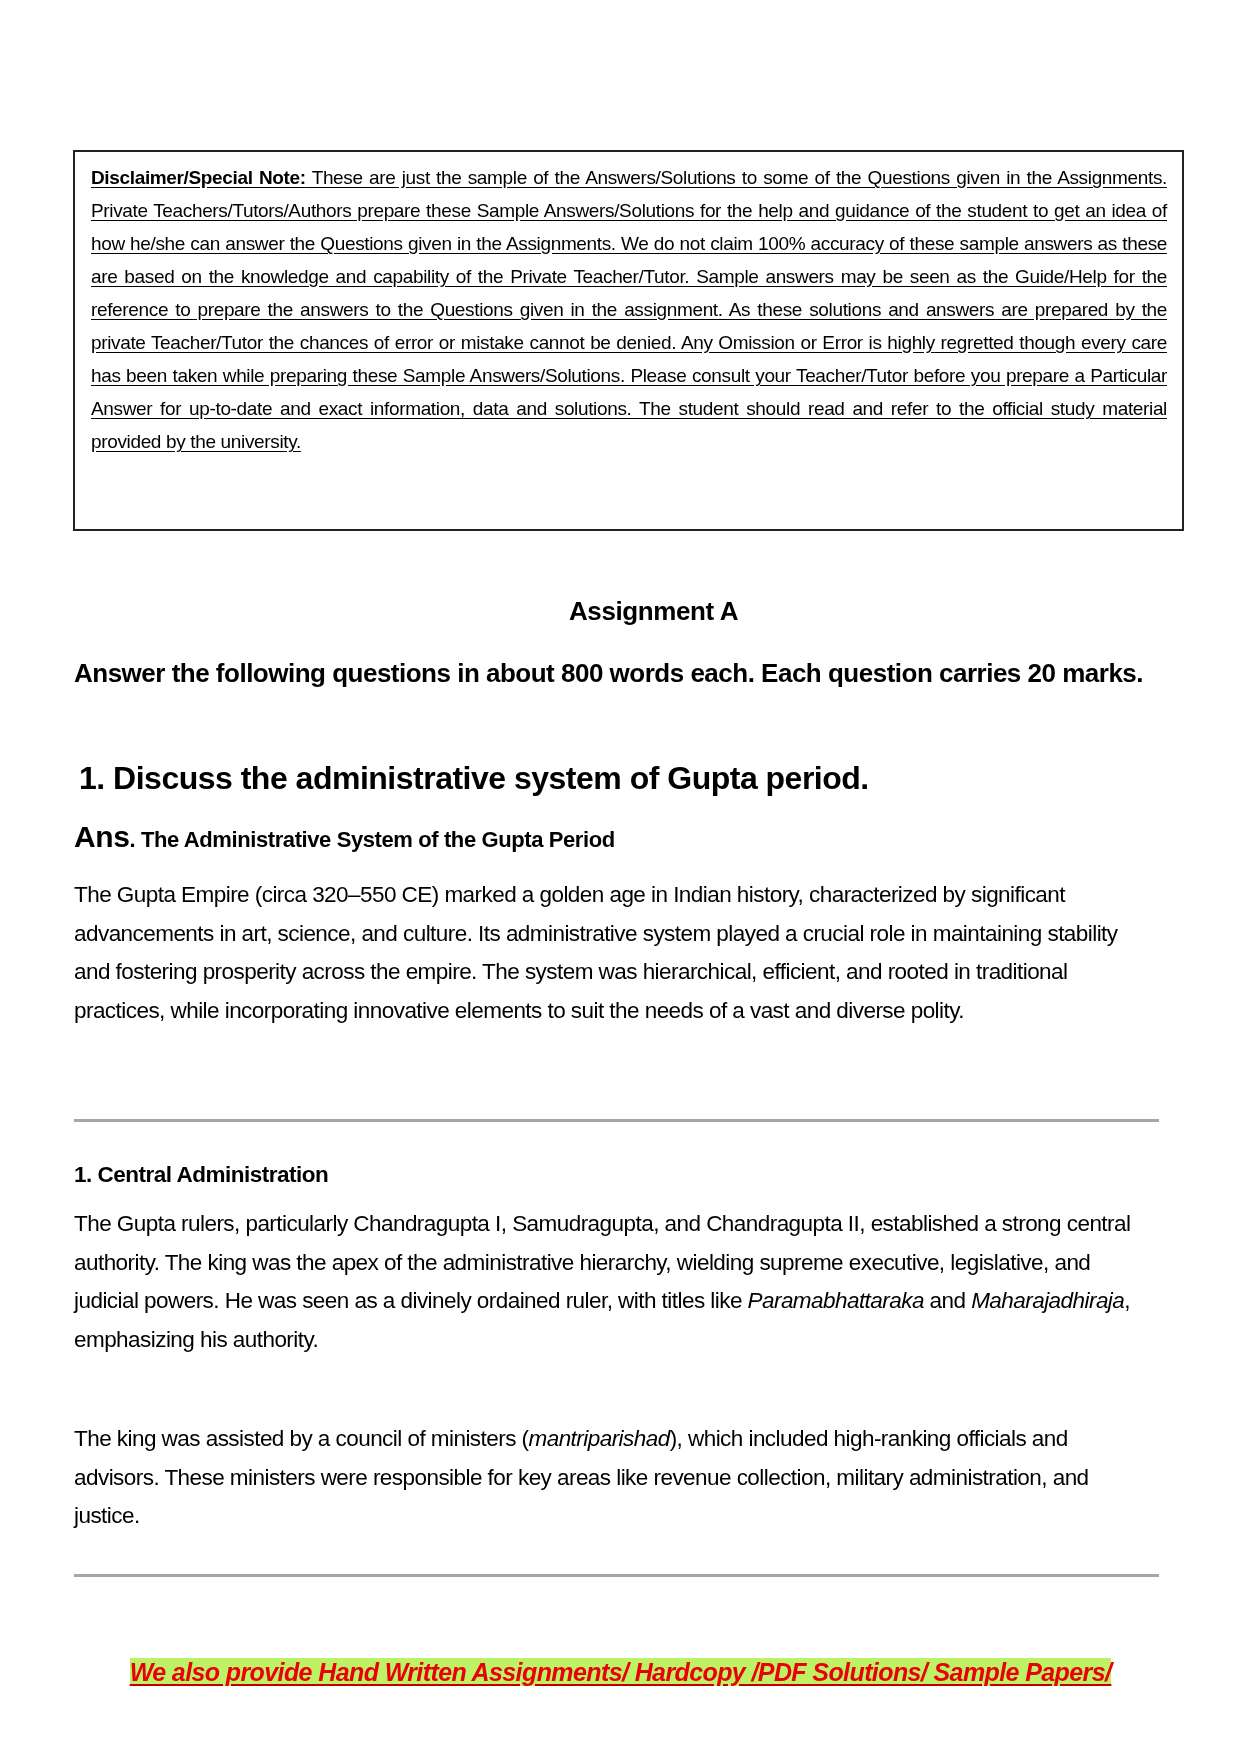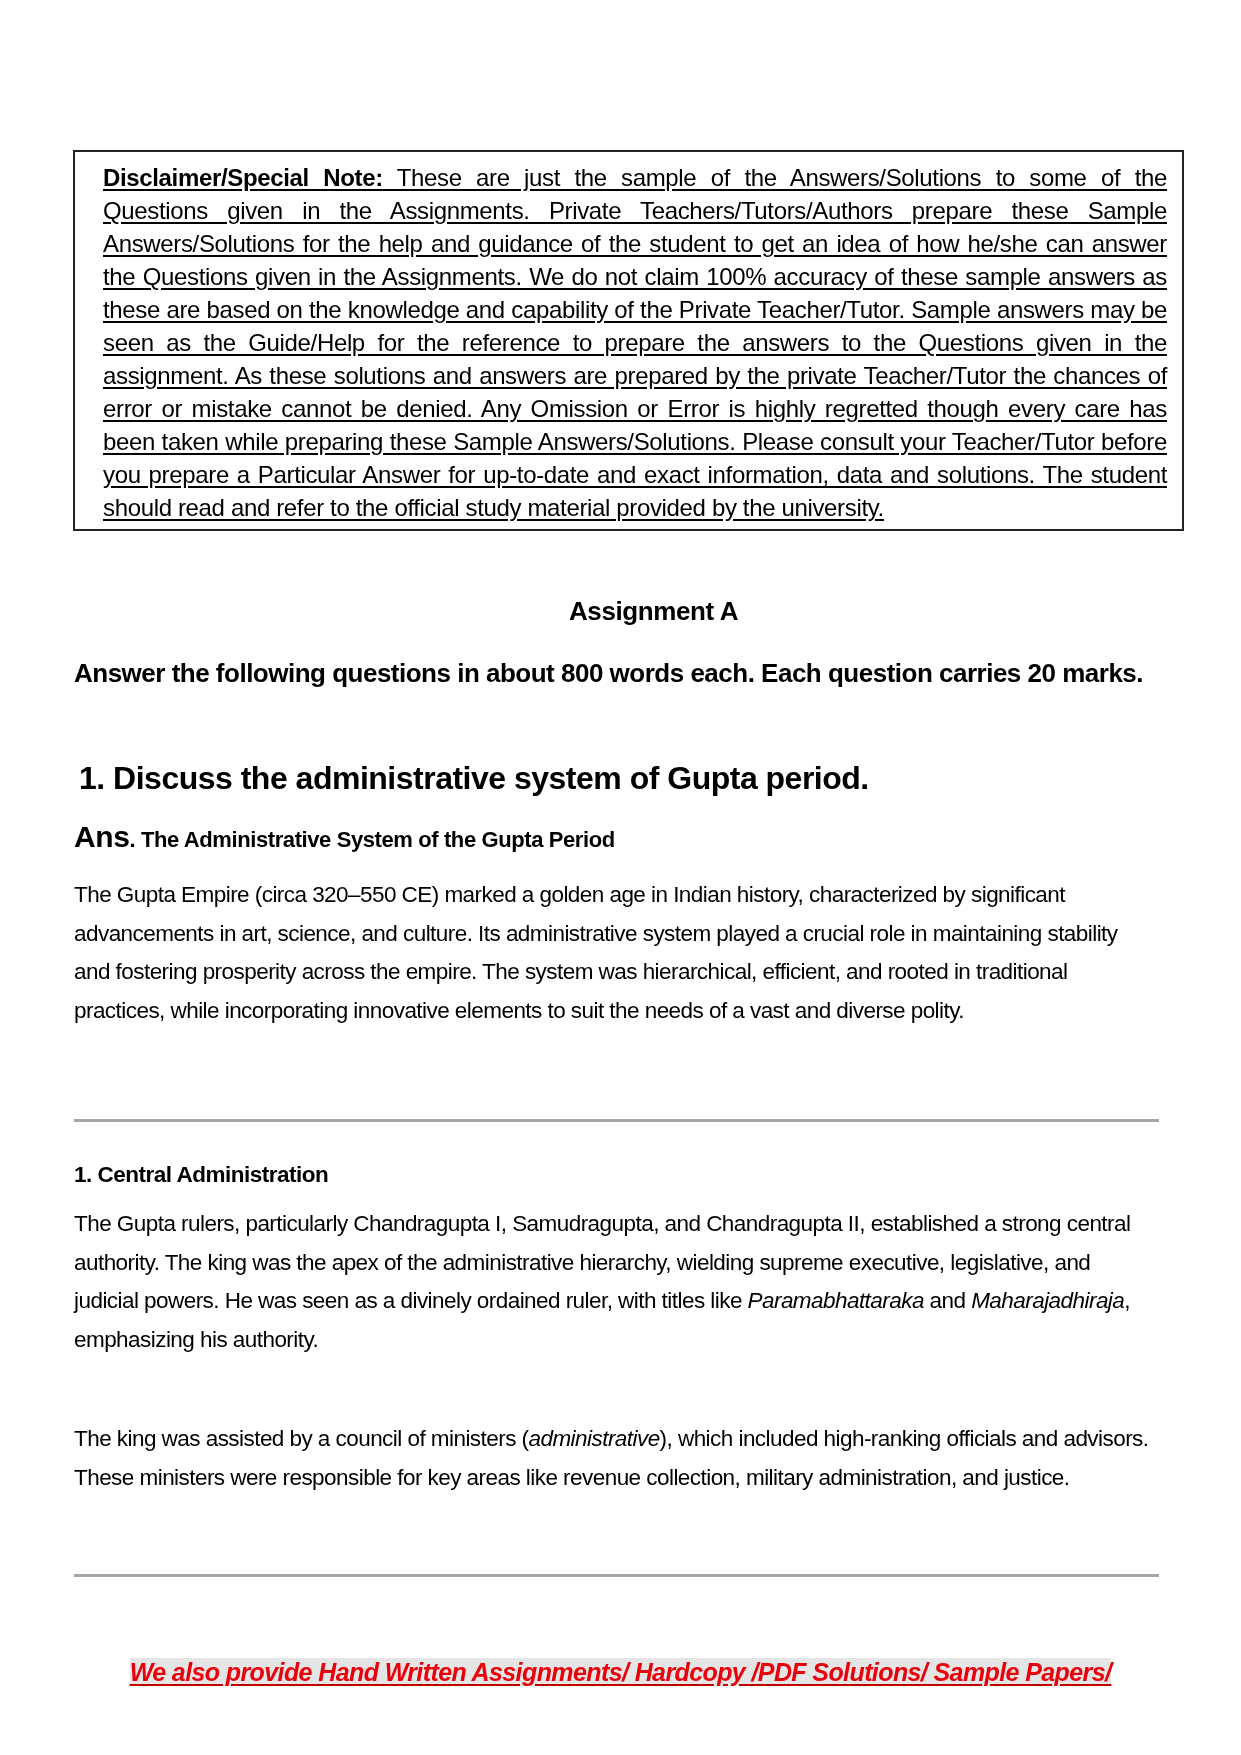--- a/index.html
+++ b/index.html
@@ -3,22 +3,22 @@
 <meta charset="utf-8">
 <style>
   html, body { margin: 0; padding: 0; background: #ffffff; }
   body { width: 1241px; height: 1755px; position: relative; overflow: hidden;
          font-family: "Liberation Sans", sans-serif; color: #000; }
   .disclaimer-box {
     position: absolute; left: 73px; top: 150px; width: 1111px; height: 381px;
     border: 2px solid #222; box-sizing: border-box; padding: 9px 15px 0 16px;
   }
   .disclaimer-text {
-    font-size: 24px; line-height: 33px; text-align: justify;
-    text-decoration: underline; text-underline-offset: 3px; letter-spacing: -0.35px; margin-left: 12px;
+    font-size: 19px; line-height: 33px; text-align: justify;
+    text-decoration: underline; text-underline-offset: 3px; letter-spacing: -0.35px;
   }
   .disclaimer-text b { font-weight: bold; }
   .assignment-title {
     position: absolute; left: 0; width: 1241px; top: 596px; text-align: center;
     font-size: 26px; font-weight: bold; letter-spacing: -0.4px; margin-left: 33px;
   }
   .instruction {
     position: absolute; left: 74px; top: 650px; width: 1090px;
     font-size: 26px; font-weight: bold; line-height: 46px; letter-spacing: -0.5px;
   }
@@ -42,21 +42,21 @@
   .section-heading {
     position: absolute; left: 74px; top: 1162px; font-size: 22.5px; font-weight: bold;
     letter-spacing: -0.5px;
   }
   .promo {
     position: absolute; left: 0; width: 1241px; top: 1654px; text-align: center;
     font-size: 25px; line-height: 36px; font-weight: bold; font-style: italic; color: #e8000b;
     letter-spacing: -0.6px;
   }
   .promo span {
-    background: #e5e5e5; text-decoration: underline; text-decoration-color: #c00000;
+    background: #bef264; text-decoration: underline; text-decoration-color: #c00000;
     text-underline-offset: 3px;
   }
 </style>
 </head>
 <body>
 
 <div class="disclaimer-box">
   <div class="disclaimer-text"><b>Disclaimer/Special Note:</b><span> These are just the sample of the Answers/Solutions to some of the Questions given in the Assignments. Private Teachers/Tutors/Authors prepare these Sample Answers/Solutions for the help and guidance of the student to get an idea of how he/she can answer the Questions given in the Assignments. We do not claim 100% accuracy of these sample answers as these are based on the knowledge and capability of the Private Teacher/Tutor. Sample answers may be seen as the Guide/Help for the reference to prepare the answers to the Questions given in the assignment. As these solutions and answers are prepared by the private Teacher/Tutor the chances of error or mistake cannot be denied. Any Omission or Error is highly regretted though every care has been taken while preparing these Sample Answers/Solutions. Please consult your Teacher/Tutor before you prepare a Particular Answer for up-to-date and exact information, data and solutions. The student should read and refer to the official study material provided by the university.</span></div>
 </div>
 
@@ -69,19 +69,19 @@
 <div class="answer-heading"><span class="ans">Ans</span><span class="title">. </span><span class="title">The Administrative System of the Gupta Period</span></div>
 
 <div class="para" style="top:876px;">The Gupta Empire (circa 320–550 CE) marked a golden age in Indian history, characterized by significant advancements in art, science, and culture. Its administrative system played a crucial role in maintaining stability and fostering prosperity across the empire. The system was hierarchical, efficient, and rooted in traditional practices, while incorporating innovative elements to suit the needs of a vast and diverse polity.</div>
 
 <div class="hr" style="top:1119px;"></div>
 
 <div class="section-heading">1. Central Administration</div>
 
 <div class="para" style="top:1205px;"><span>The Gupta rulers, particularly Chandragupta I, Samudragupta, and Chandragupta II, established a strong central authority. The king was the apex of the administrative hierarchy, wielding supreme executive, legislative, and judicial powers. He was seen as a divinely ordained ruler, with titles like </span><i>Paramabhattaraka</i><span> and </span><i>Maharajadhiraja</i><span>, emphasizing his authority.</span></div>
 
-<div class="para" style="top:1420px;"><span>The king was assisted by a council of ministers (</span><i>administrative</i><span>), which included high-ranking officials and advisors. These ministers were responsible for key areas like revenue collection, military administration, and justice.</span></div>
+<div class="para" style="top:1420px;"><span>The king was assisted by a council of ministers (</span><i>mantriparishad</i><span>), which included high-ranking officials and advisors. These ministers were responsible for key areas like revenue collection, military administration, and justice.</span></div>
 
 <div class="hr" style="top:1574px;"></div>
 
 <div class="promo">
   <span>We also provide Hand Written Assignments/ Hardcopy /PDF Solutions/ Sample Papers/</span><br>
 </div>
 
 </body></html>

